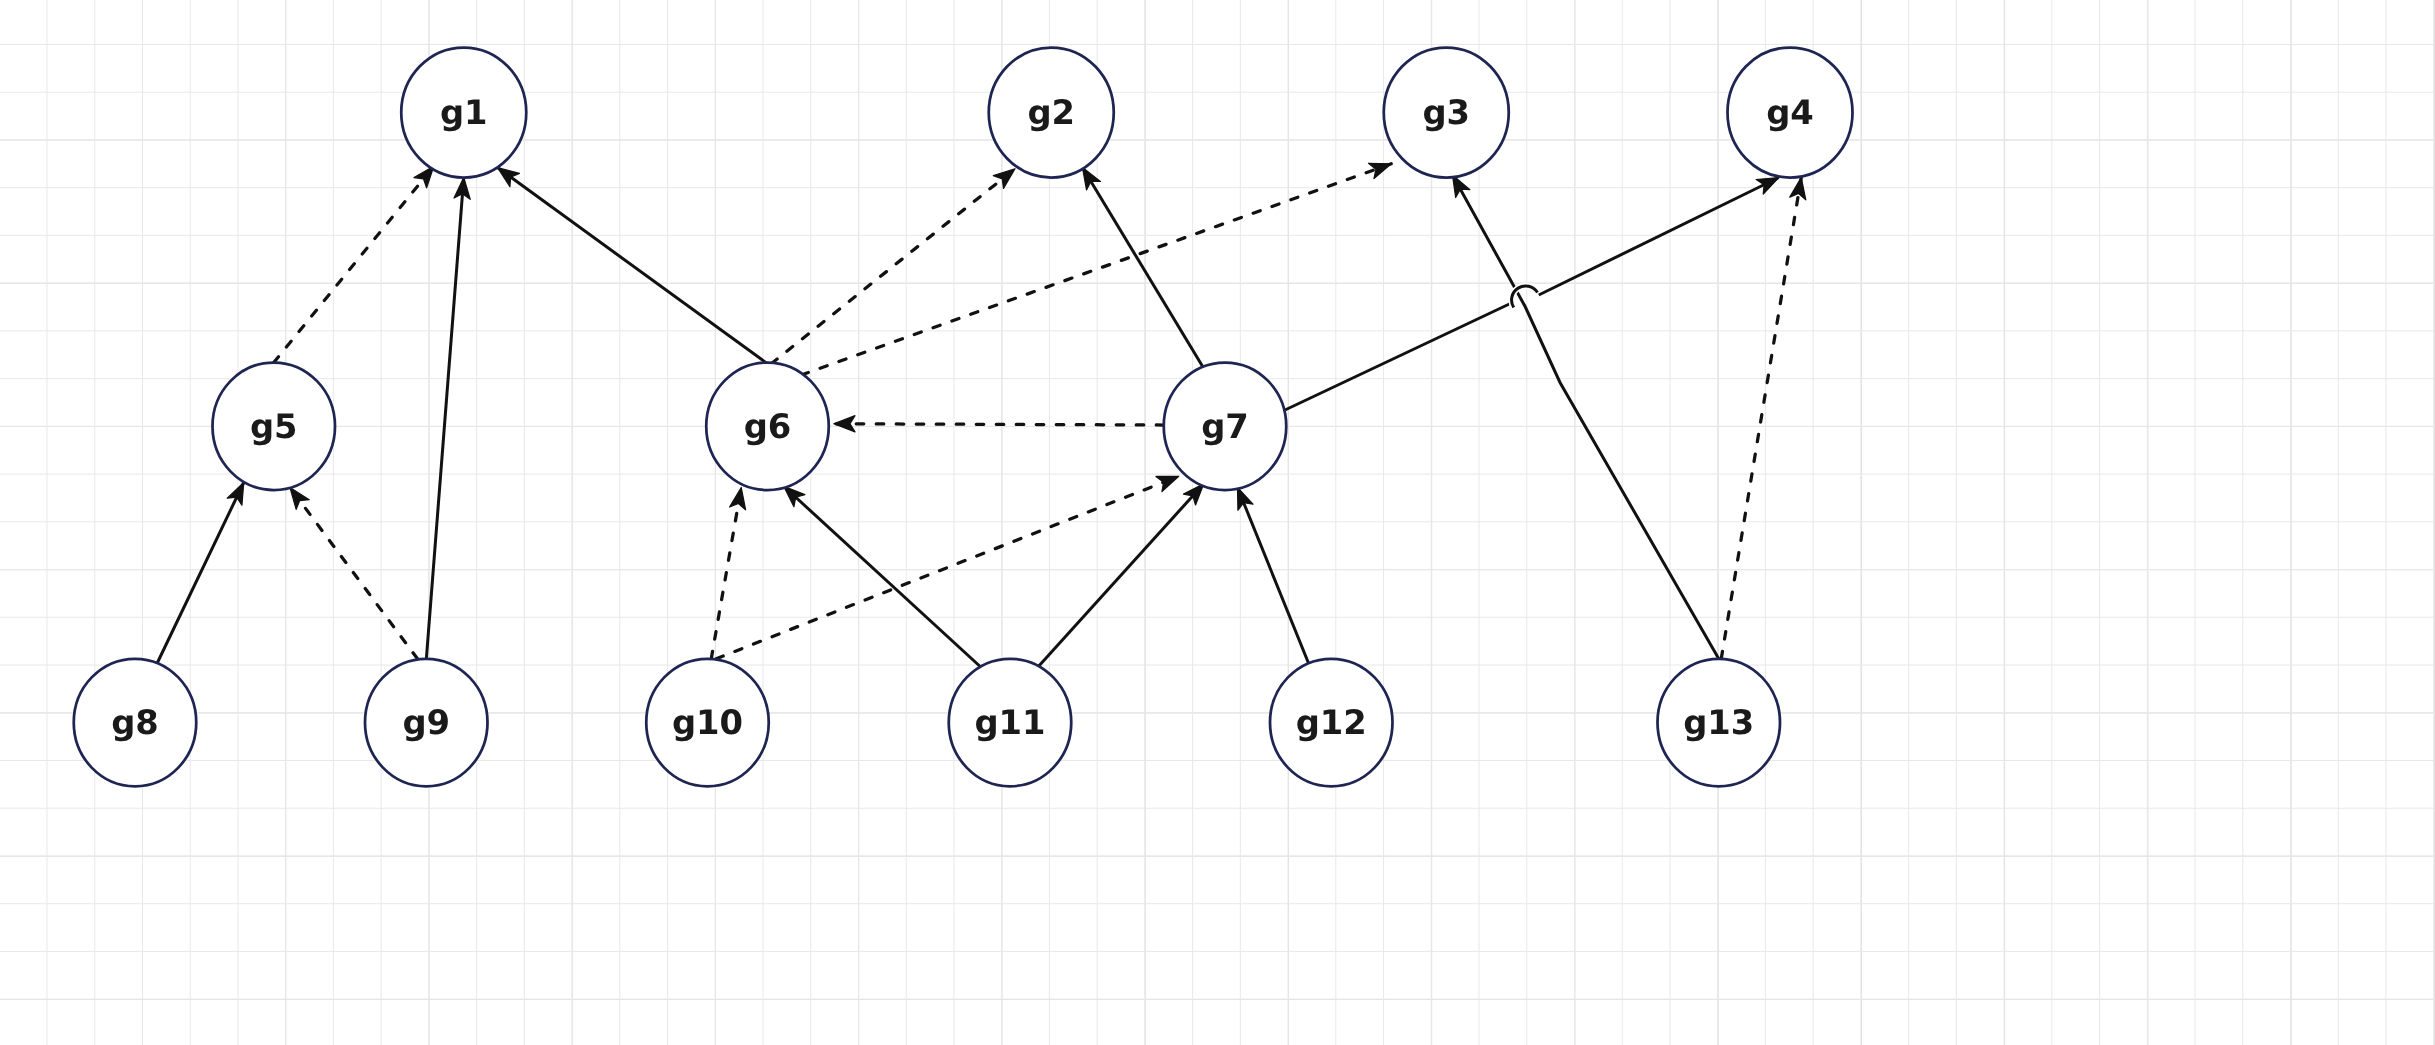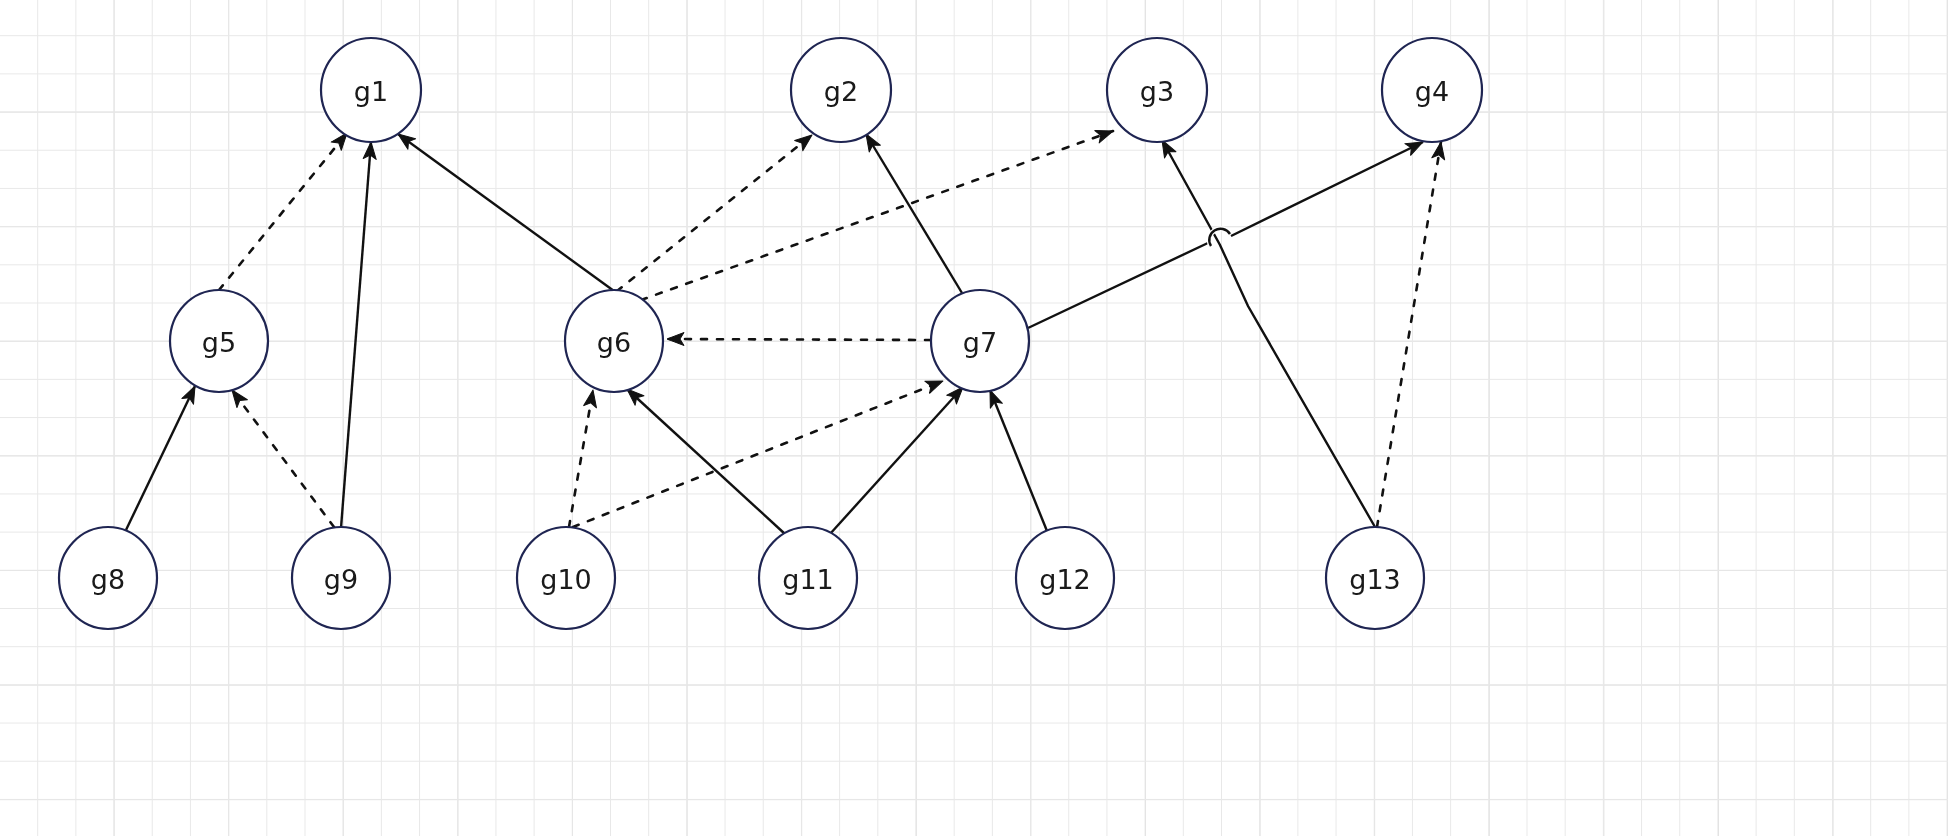--- a/index.html
+++ b/index.html
@@ -18,20 +18,21 @@
       linear-gradient(to right, #e8e8e8 1px, transparent 1px),
       linear-gradient(to bottom, #e8e8e8 1px, transparent 1px),
       linear-gradient(to right, #dcdcdc 1px, transparent 1px),
       linear-gradient(to bottom, #dcdcdc 1px, transparent 1px);
     background-size:
       38.2px 38.2px,
       38.2px 38.2px,
       114.6px 114.6px,
       114.6px 114.6px;
     background-position: -1px -3px, -1px -3px, -1px -3px, -1px -3px;
+    font-weight: bold;
   }
   svg#graph{position:absolute;left:0;top:0;width:1948px;height:836px;}
   .node-circle{
     fill:#ffffff;
     stroke:#1f2552;
     stroke-width:2.2;
   }
   .node-label{
     fill:#1a1a1a;
     font-family:"DejaVu Sans", sans-serif;

